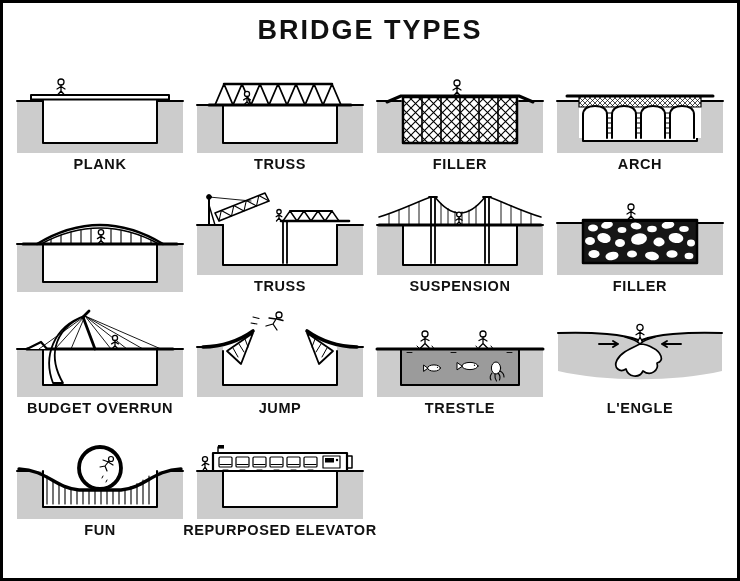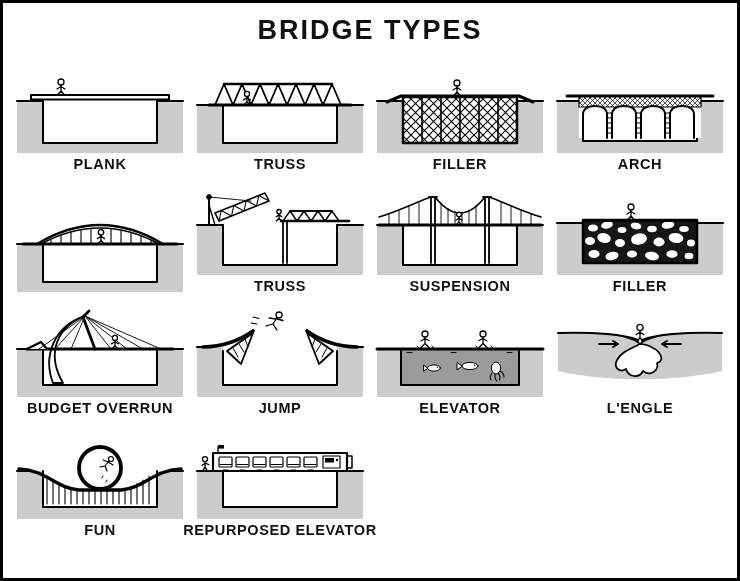--- a/index.html
+++ b/index.html
@@ -367,21 +367,21 @@
             <path d="M0,-11 V-4.5 M0,-9.5 L-4,-7 M0,-9.5 L4,-7.5 M0,-4.5 L-4.5,0 M0,-4.5 L4,-0.5"></path>
             <path d="M-8,-2 l2,2 M7,-2 l1.5,2" stroke-width="1"></path>
           </g>
           <g transform="translate(108,41)" stroke-width="1.3">
             <circle cx="0" cy="-14" r="3" fill="#ffffff"></circle>
             <path d="M0,-11 V-4.5 M0,-9.5 L-4,-7.5 M0,-9.5 L4,-7 M0,-4.5 L-4,-0.5 M0,-4.5 L4.5,0"></path>
             <path d="M-7,-2 l1.5,2 M8,-2 l1.5,2" stroke-width="1"></path>
           </g>
         </g>
       </svg>
-      <figcaption class="label">ELEVATOR</figcaption>
+      <figcaption class="label">TRESTLE</figcaption>
     </figure>
 
     <figure class="cell">
       <svg width="170" height="92" viewBox="0 0 170 92">
         <g stroke="#000" fill="none" stroke-linecap="round" stroke-linejoin="round">
           <g>
             <path d="M3,26 C40,24.5 70,28 83,33 L85,36 L87,33 C100,28 130,24.5 167,26 L167,64 C120,75 50,75 3,64 Z" fill="#cccccc" stroke="none"></path>
             <path d="M3,26 C40,24.5 70,28 83,33 M167,26 C130,24.5 100,28 87,33" stroke-width="2"></path>
             <path d="M70,30 C78,32 82,34 85,37 M100,30 C92,32 88,34 85,37" stroke-width="1.4"></path>
           </g>

